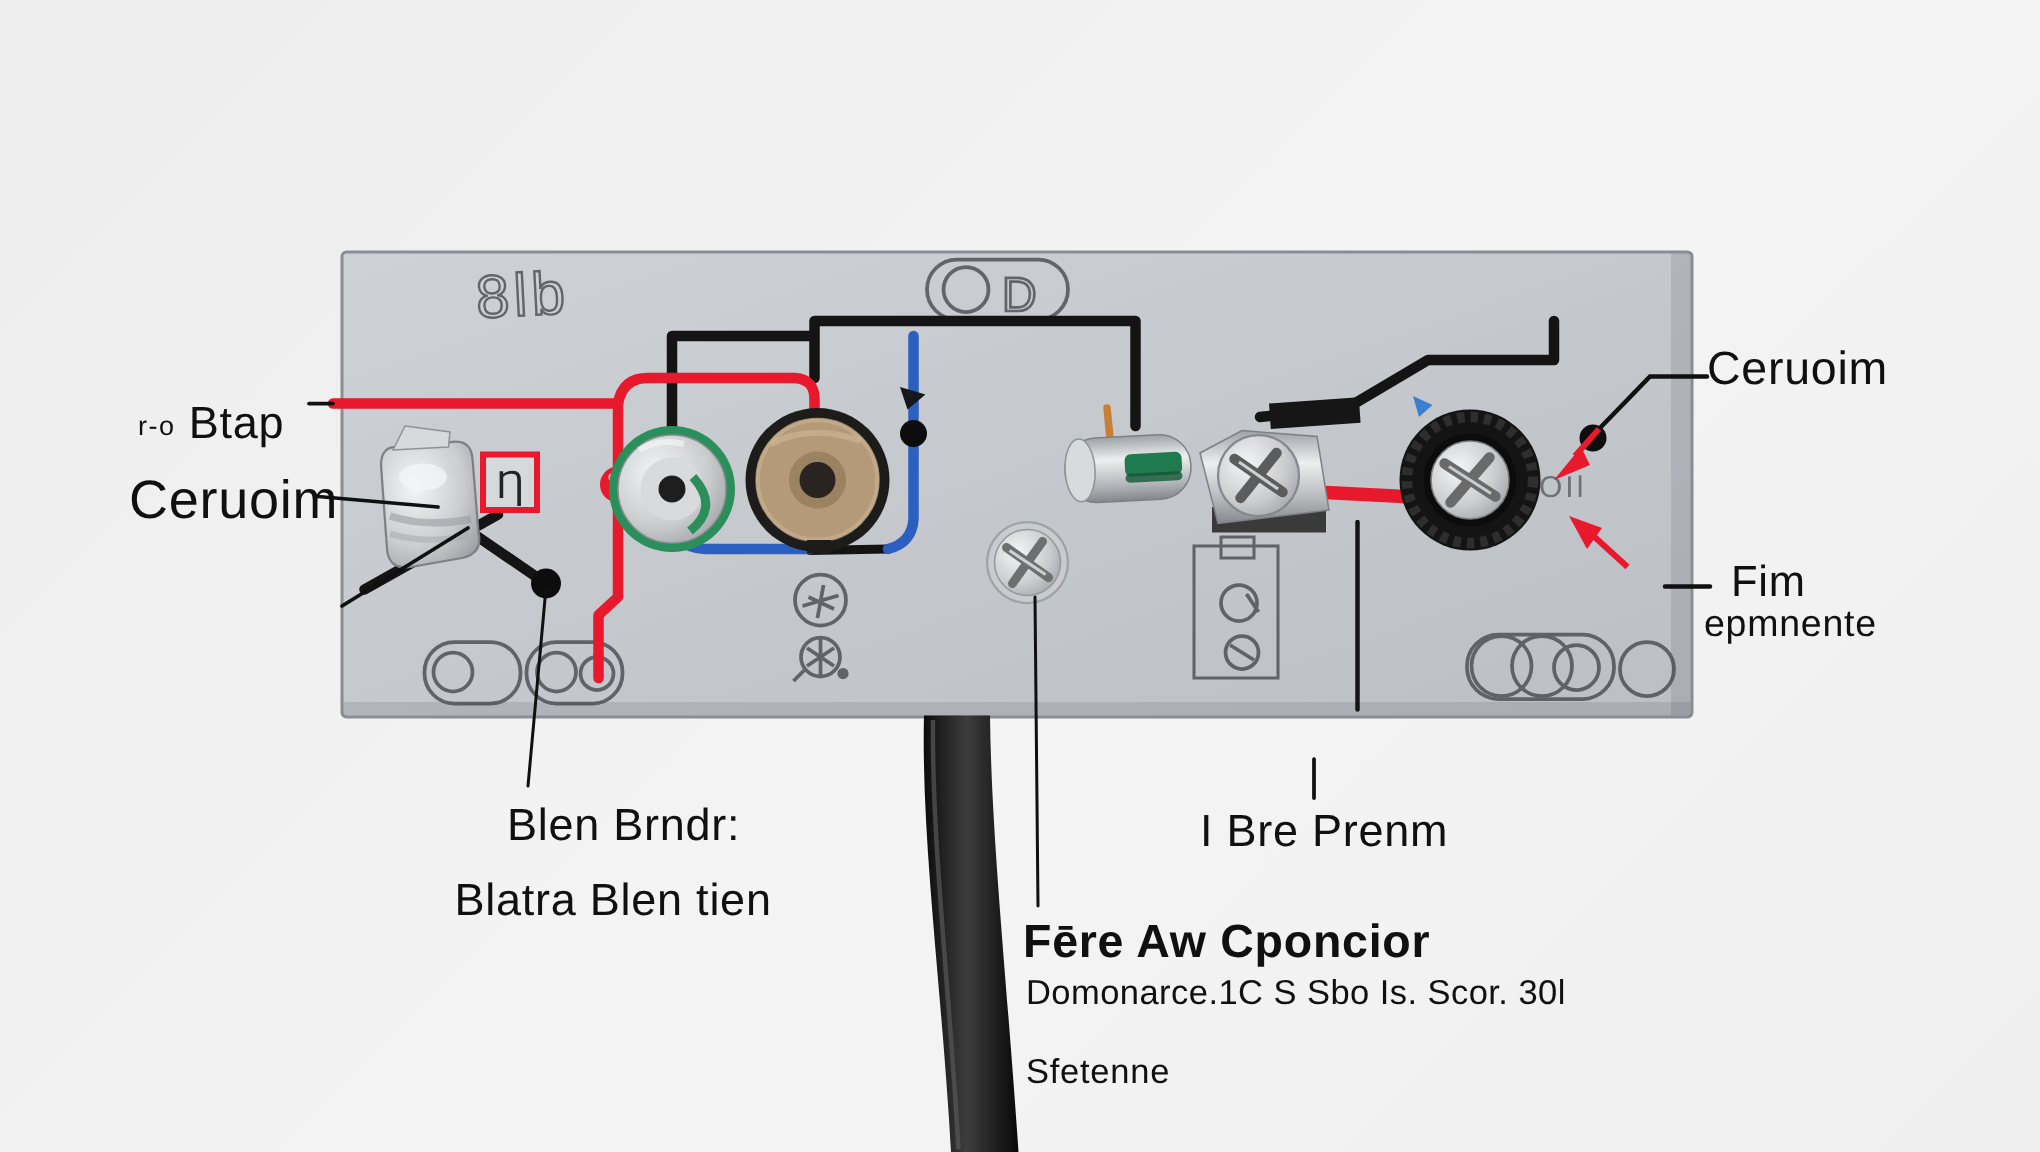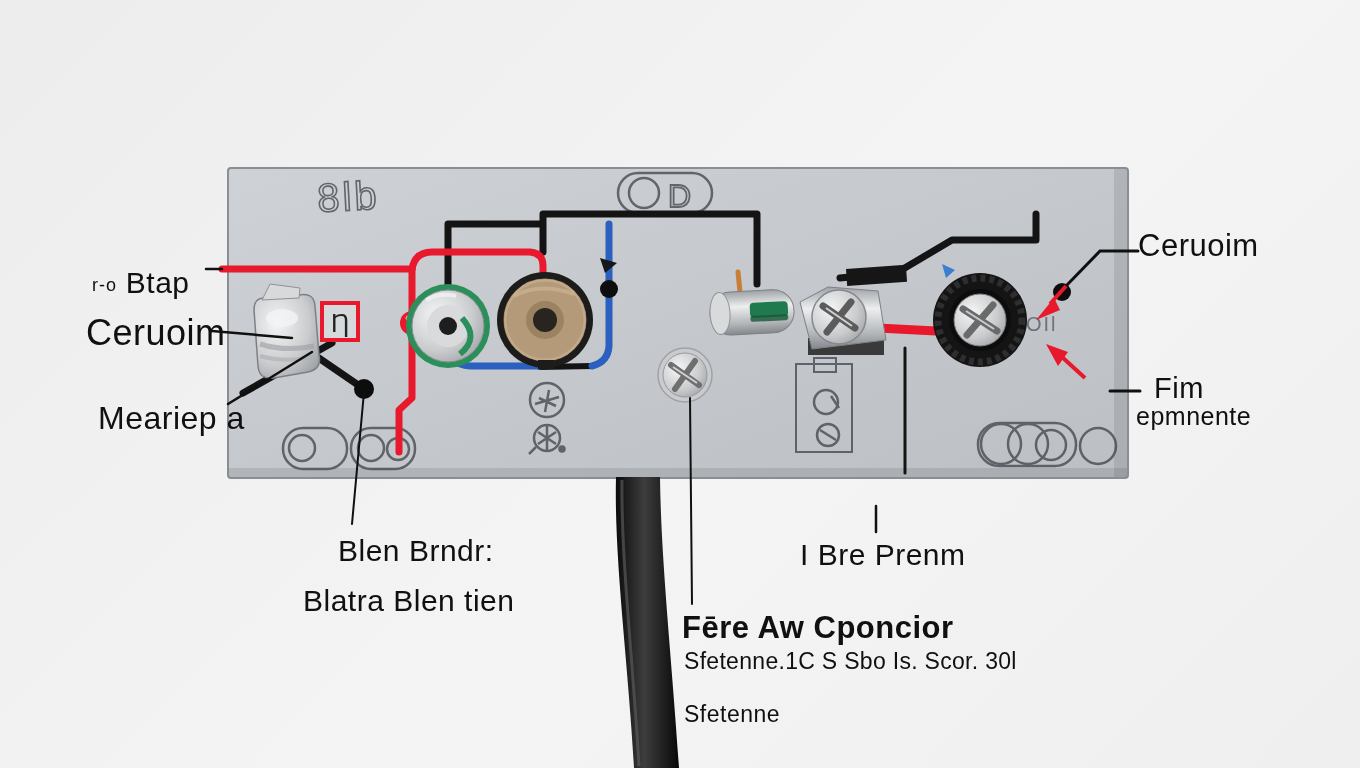--- a/index.html
+++ b/index.html
@@ -205,23 +205,22 @@
   </g>
 
   <g>
     <path d="M616 477 C 614 560 628 660 634 768 L 679 768 C 671 650 661 560 660 477 Z" fill="url(#cableG)"></path>
     <path d="M622 480 C 621 560 633 660 639 766" stroke="#585858" stroke-width="3" fill="none" opacity=".7"></path>
   </g>
 </svg>
 
   <div class="lbl l-btap"><span class="pre">r-o</span> <span>Btap</span></div>
   <div class="lbl l-ceru">Ceruoim</div>
-  <div class="lbl l-mear">Meariep a</div>
   <div class="lbl l-blen1">Blen Brndr:</div>
   <div class="lbl l-blen2">Blatra Blen tien</div>
   <div class="lbl l-fere1">Fēre Aw Cponcior</div>
   <div class="lbl l-ibre">I Bre Prenm</div>
-  <div class="lbl l-fere2">Sfetenne.1C S Sbo Is. Scor. 30l</div>
+  <div class="lbl l-fere2">Domonarce.1C S Sbo Is. Scor. 30l</div>
   <div class="lbl l-fere3">Sfetenne</div>
   <div class="lbl l-proj">Ceruoim</div>
   <div class="lbl l-fim1">Fim</div>
   <div class="lbl l-fim2">epmnente</div>
 </div>
 
 </body></html>

